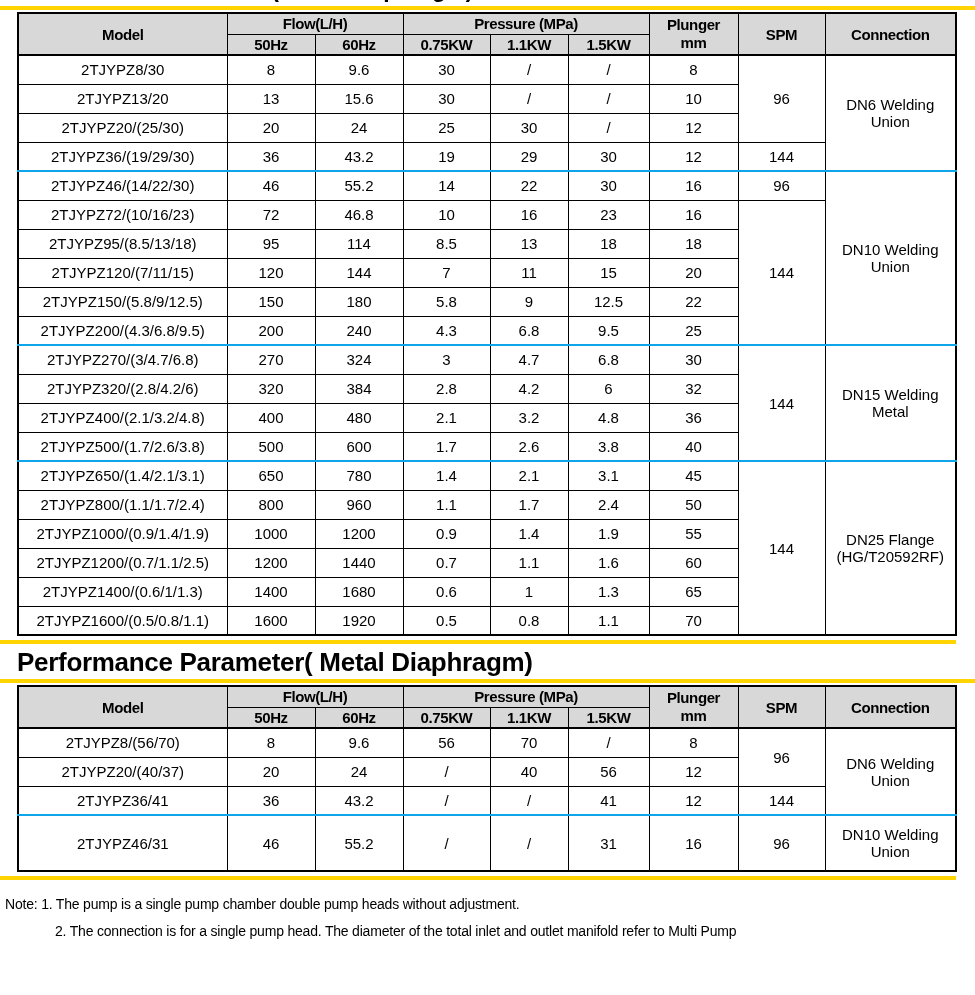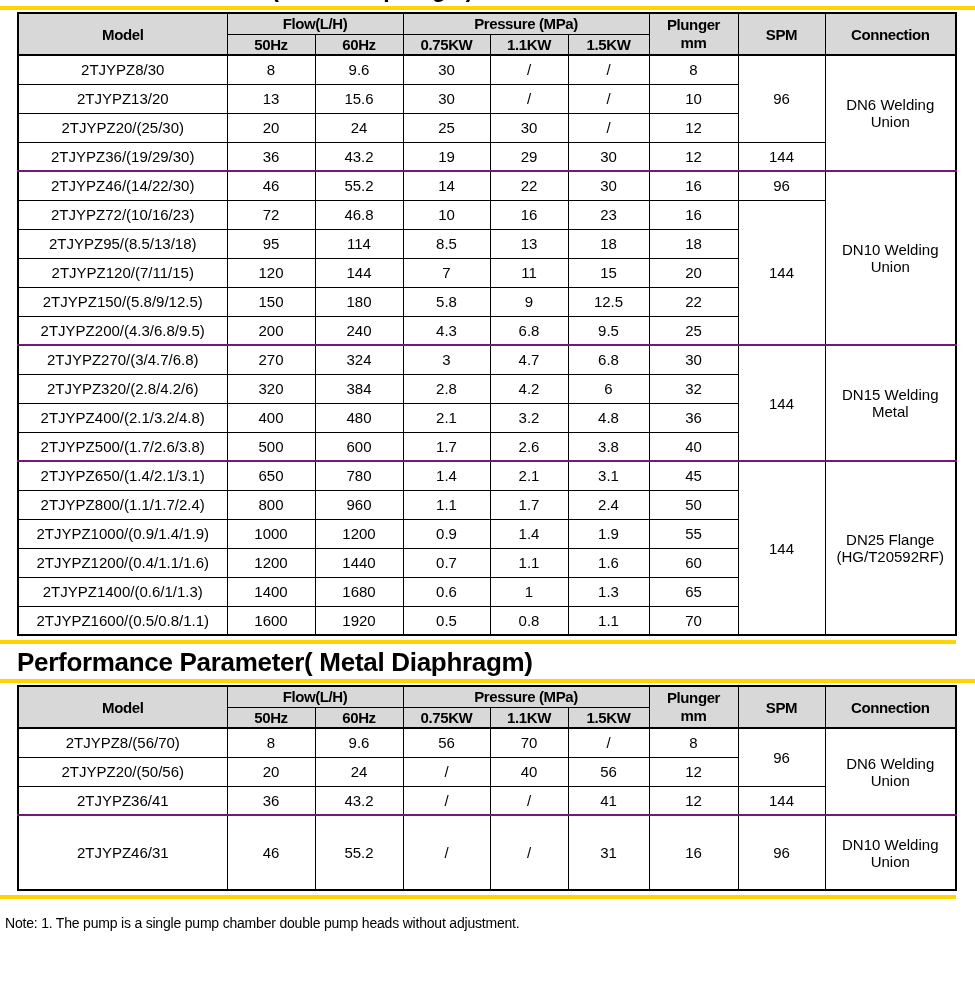--- a/index.html
+++ b/index.html
@@ -60,22 +60,22 @@
     font-weight: bold;
     font-size: 15px;
     letter-spacing: -0.4px;
   }
   table.spec thead tr { height: 21px; }
   table.spec tbody td {
     font-size: 15px;
     background: #ffffff;
   }
   table.spec tbody tr { height: 29px; }
-  table.spec tbody tr.tall { height: 75px; }
-  table.spec tbody tr.group-start td { border-top: 2px solid #701a75; margin-left: 32px; }
+  table.spec tbody tr.tall { height: 56px; }
+  table.spec tbody tr.group-start td { border-top: 2px solid #0ea5e9; margin-left: 32px; }
   .plunger-hdr span { display: block; line-height: 18px; }
 
   .section-title {
     margin: 3px 0 2px 17px;
     font-size: 26px;
     font-weight: bold;
     letter-spacing: -0.3px;
     line-height: 30px;
     white-space: nowrap;
   }
@@ -290,21 +290,21 @@
         <tr>
           <td>2TJYPZ1000/(0.9/1.4/1.9)</td>
           <td>1000</td>
           <td>1200</td>
           <td>0.9</td>
           <td>1.4</td>
           <td>1.9</td>
           <td>55</td>
         </tr>
         <tr>
-          <td>2TJYPZ1200/(0.4/1.1/1.6)</td>
+          <td>2TJYPZ1200/(0.7/1.1/2.5)</td>
           <td>1200</td>
           <td>1440</td>
           <td>0.7</td>
           <td>1.1</td>
           <td>1.6</td>
           <td>60</td>
         </tr>
         <tr>
           <td>2TJYPZ1400/(0.6/1/1.3)</td>
           <td>1400</td>
@@ -370,21 +370,21 @@
           <td>8</td>
           <td>9.6</td>
           <td>56</td>
           <td>70</td>
           <td>/</td>
           <td>8</td>
           <td rowspan="2">96</td>
           <td rowspan="3">DN6 Welding Union</td>
         </tr>
         <tr>
-          <td>2TJYPZ20/(50/56)</td>
+          <td>2TJYPZ20/(40/37)</td>
           <td>20</td>
           <td>24</td>
           <td>/</td>
           <td>40</td>
           <td>56</td>
           <td>12</td>
         </tr>
         <tr>
           <td>2TJYPZ36/41</td>
           <td>36</td>
@@ -406,13 +406,14 @@
           <td rowspan="1">96</td>
           <td rowspan="1">DN10 Welding Union</td>
         </tr>
       </tbody>
   </table>
 </div>
 <div class="yellow-rule tablew rule-gap-top"></div>
 
 <div class="notes">
   <div class="note-line">Note: 1. The pump is a single pump chamber double pump heads without adjustment.</div>
+  <div class="note-line indent">2. The connection is for a single pump head. The diameter of the total inlet and outlet manifold  refer to Multi Pump</div>
 </div>
 
 </body></html>

